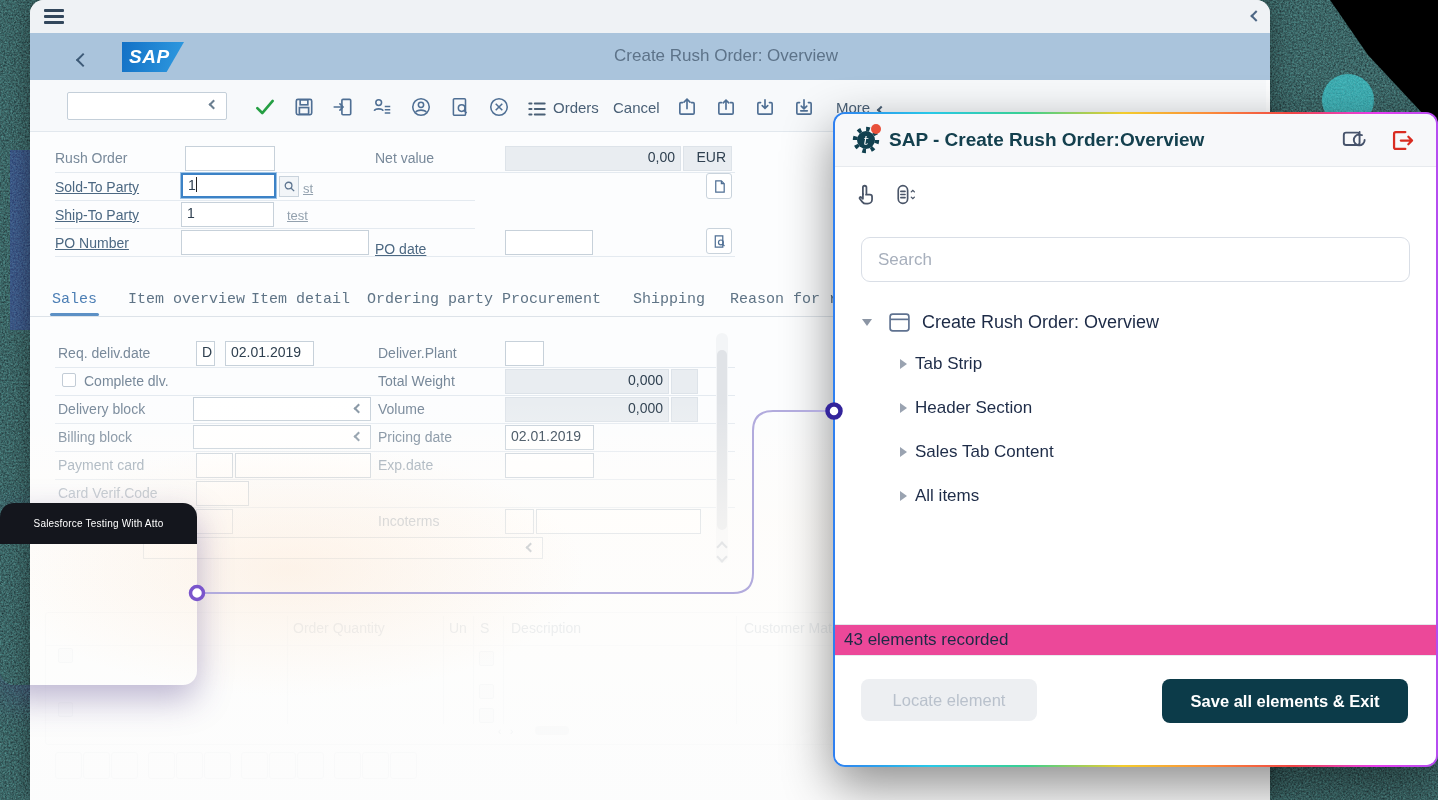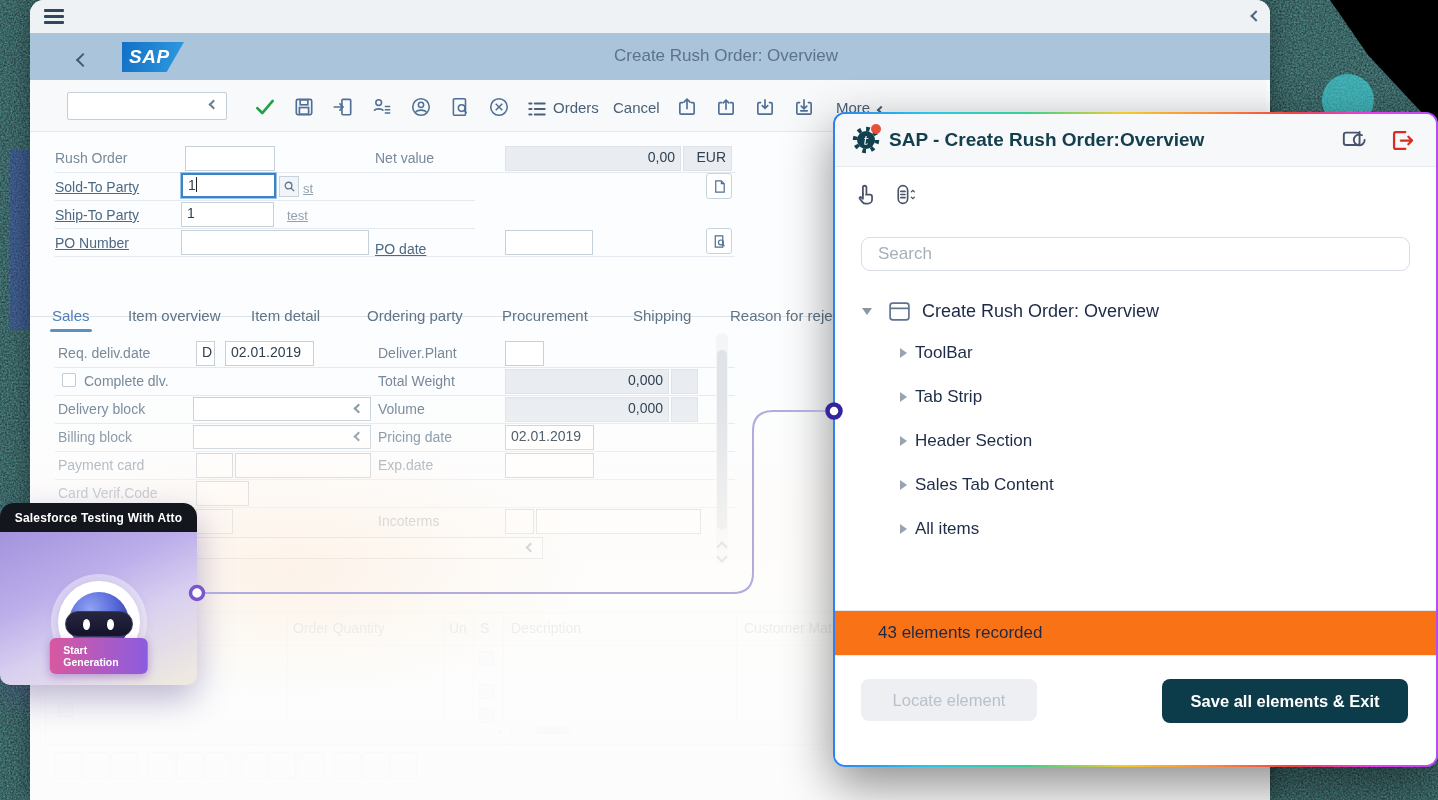--- a/index.html
+++ b/index.html
@@ -49,21 +49,21 @@
   .sq-btn { position:absolute; width:26px; height:26px; background:#fff; border:1px solid #c9d3dc; border-radius:3px;
     display:flex; align-items:center; justify-content:center; }
   .mini-btn { position:absolute; width:20px; height:21px; background:#f2f5f8; border:1px solid #c9d3dc;
     display:flex; align-items:center; justify-content:center; }
   .dd { position:absolute; height:24px; background:#fff; border:1px solid #c7d1da; }
   .dd .chev { position:absolute; right:8px; top:7px; width:7px; height:7px; border-color:#8796a4; }
   .cb { position:absolute; width:14px; height:14px; border:1px solid #c2ccd6; background:#fff; border-radius:2px; }
 
   
   .tabstrip { position:absolute; left:0; top:287px; right:0; height:30px; border-bottom:1px solid #dde3e9; }
-  .tab { position:absolute; top:20px; font-size:15px; color:#5f7486; cursor:pointer; }
+  .tab { position:absolute; top:4px; font-size:15px; color:#5f7486; cursor:pointer;font-family:Liberation Mono, monospace; }
   .tab.active { color:#4d7fb5; }
   .tab.active::after { content:""; position:absolute; left:-2px; right:-2px; bottom:-8px; height:3px; background:#5c90c5; border-radius:2px; }
 
   
   .vscroll { position:absolute; left:686px; top:333px; width:12px; height:230px; background:#f3f5f7; border-radius:6px; }
   .vthumb { position:absolute; left:687px; top:350px; width:10px; height:180px; background:#e0e3e7; border-radius:5px; }
   .vchev { position:absolute; left:688px; width:8px; height:8px; border-left:2px solid #b9c1c9; border-bottom:2px solid #b9c1c9; }
 
   
   .tbl-border { position:absolute; left:15px; top:612px; width:790px; height:133px;
@@ -81,23 +81,23 @@
       radial-gradient(ellipse 420px 180px at 260px 170px, rgba(250,219,190,.30), rgba(250,219,190,0) 70%),
       linear-gradient(to bottom, rgba(255,254,252,0) 0%, rgba(255,252,248,.55) 30%,
         rgba(254,253,251,.78) 52%, rgba(253,253,252,.82) 70%, rgba(252,252,252,.84) 100%); }
 
   
   .connector { position:absolute; inset:0; z-index:6; pointer-events:none; }
 
   
   .atto-card { position:absolute; left:0; top:503px; width:197px; height:182px; z-index:5;
     border-radius:14px; box-shadow:0 14px 34px rgba(70,50,130,.35); }
-  .atto-head { height:29px; background:#14161d; border-radius:14px 14px 0 0;
+  .atto-head { height:41px; background:#14161d; border-radius:14px 14px 0 0;
     display:flex; align-items:center; justify-content:center;
-    color:#fff; font-size:12px; font-weight:bold; letter-spacing:.2px; }
+    color:#fff; font-size:10px; font-weight:normal; letter-spacing:.2px; }
   .atto-body { height:153px; border-radius:0 0 10px 10px; position:relative; overflow:hidden;
     background:linear-gradient(155deg,#a röd 0,#fff);
     background:linear-gradient(155deg,#a393de 0%,#bcaeea 35%,#d9d0f0 60%,#eee9e0 95%); }
   .bot-ring { position:absolute; left:50%; top:42px; transform:translateX(-50%);
     width:96px; height:96px; border-radius:50%; background:rgba(255,255,255,.45);
     display:flex; align-items:center; justify-content:center; }
   .bot-white { width:82px; height:82px; border-radius:50%; background:#fff;
     display:flex; align-items:center; justify-content:center; box-shadow:0 4px 14px rgba(90,70,160,.25); }
   .bot-sphere { width:60px; height:60px; border-radius:50%; position:relative;
     background:radial-gradient(circle at 35% 28%, #8fa2f2 0%, #5568d8 45%, #2c3a9c 80%, #1f2a72 100%); }
@@ -119,33 +119,33 @@
     display:flex; align-items:center; padding:0 20px 0 17px; }
   .gear-wrap { position:relative; width:28px; height:28px; flex:none; }
   .gear-dot { position:absolute; right:-1px; top:-2px; width:10px; height:10px; border-radius:50%; background:#e8503a; }
   .rp-title { margin-left:9px; font-size:19px; font-weight:bold; color:#14404e; white-space:nowrap; }
   .rp-hicons { margin-left:auto; display:flex; align-items:center; gap:21px; }
   .rp-controls { height:55px; flex:none; display:flex; align-items:center; padding:0 22px 0 18px; }
   .ctl-icons { display:flex; align-items:center; gap:14px; }
   .rp-run { margin-left:auto; display:flex; align-items:center; }
   .run-btn { display:flex; align-items:center; gap:8px; cursor:pointer; font-size:17px; font-weight:500; color:#1e2b45; }
   .run-div { width:1px; height:26px; background:#ccd3db; margin:0 22px; }
-  .rp-search { flex:none; margin:15px 26px 10px 26px; height:34px; border:1px solid #d9dee6; border-radius:9px;
+  .rp-search { flex:none; margin:15px 26px 10px 26px; height:45px; border:1px solid #d9dee6; border-radius:9px;
     padding:0 16px; font-size:17px; color:#2c3950; font-family:"Liberation Sans",sans-serif; outline:none; }
   .rp-search::placeholder { color:#a7afbc; }
   .tree { flex:none; padding-top:10px; }
   .tree-root { display:flex; align-items:center; height:40px; padding-left:27px; }
   .tri-d { width:0; height:0; border-top:7px solid #8b95a4; border-left:5px solid transparent; border-right:5px solid transparent; }
   .tri-r { width:0; height:0; border-left:7px solid #9aa3b1; border-top:5px solid transparent; border-bottom:5px solid transparent; }
   .tree-root-label { margin-left:11px; font-size:18px; color:#1c2a46; }
   .tree-row { display:flex; align-items:center; height:44px; padding-left:65px; cursor:pointer; }
   .tree-row-label { margin-left:8px; font-size:17px; color:#1e2c48; }
   .rp-spacer { flex:1; }
-  .rp-status { flex:none; height:46px; background:#f97316; border-top:1px solid #e4e7eb; border-bottom:1px solid #e8ebee;
-    display:flex; align-items:center; padding-left:43px; font-size:17px; font-weight:500; color:#1c2a46; }
+  .rp-status { flex:none; height:32px; background:#ec4899; border-top:1px solid #e4e7eb; border-bottom:1px solid #e8ebee;
+    display:flex; align-items:center; padding-left:9px; font-size:17px; font-weight:500; color:#1c2a46; }
   .rp-actions { flex:none; height:109px; display:flex; align-items:flex-start; justify-content:space-between;
     padding:23px 28px 0 26px; background:#fff; }
   .btn-locate { width:176px; height:42px; border-radius:8px; background:#edeff2; border:none;
     color:#b9c1cc; font-size:16.5px; font-weight:500; font-family:"Liberation Sans",sans-serif; }
   .btn-save { width:246px; height:44px; border-radius:8px; background:#0c3b49; border:none;
     color:#fff; font-size:16.5px; font-weight:bold; font-family:"Liberation Sans",sans-serif; cursor:pointer; }
 </style>
 </head>
 <body>
 
@@ -439,24 +439,20 @@
         <div class="tree-root">
           <span class="tri-d"></span>
           <svg width="23" height="21" viewBox="0 0 22 20" fill="none" stroke="#5f7290" stroke-width="1.6" style="margin-left:16px">
               <rect x="2" y="2" width="18" height="16" rx="2.5"></rect>
               <path d="M2 7h18"></path>
             </svg>
           <span class="tree-root-label">Create Rush Order: Overview</span>
         </div>
         <div class="tree-row">
           <span class="tri-r"></span>
-          <span class="tree-row-label">ToolBar</span>
-        </div>
-        <div class="tree-row">
-          <span class="tri-r"></span>
           <span class="tree-row-label">Tab Strip</span>
         </div>
         <div class="tree-row">
           <span class="tri-r"></span>
           <span class="tree-row-label">Header Section</span>
         </div>
         <div class="tree-row">
           <span class="tri-r"></span>
           <span class="tree-row-label">Sales Tab Content</span>
         </div>
@@ -476,28 +472,15 @@
   </div>
 
   <svg class="connector" width="1438" height="800">
     <path d="M204 593 H733 Q753 593 753 573 V431 Q753 411 773 411 H826" fill="none" stroke="#b2abdd" stroke-width="2"></path>
     <circle cx="197" cy="593" r="6.5" fill="#ffffff" stroke="#7a55cc" stroke-width="3.5"></circle>
     <circle cx="834" cy="411" r="6.5" fill="#ffffff" stroke="#33249b" stroke-width="4.5"></circle>
   </svg>
 
   <div class="atto-card">
     <div class="atto-head">Salesforce Testing With Atto</div>
-    <div class="atto-body">
-      <div class="bot-ring">
-        <div class="bot-white">
-          <div class="bot-sphere">
-            <div class="bot-visor">
-              <span class="bot-eye" style="left:17px"></span>
-              <span class="bot-eye" style="left:41px"></span>
-            </div>
-          </div>
-        </div>
-      </div>
-      <div class="atto-btn">Start Generation</div>
-    </div>
   </div>
 
 </div>
 
 </body></html>

